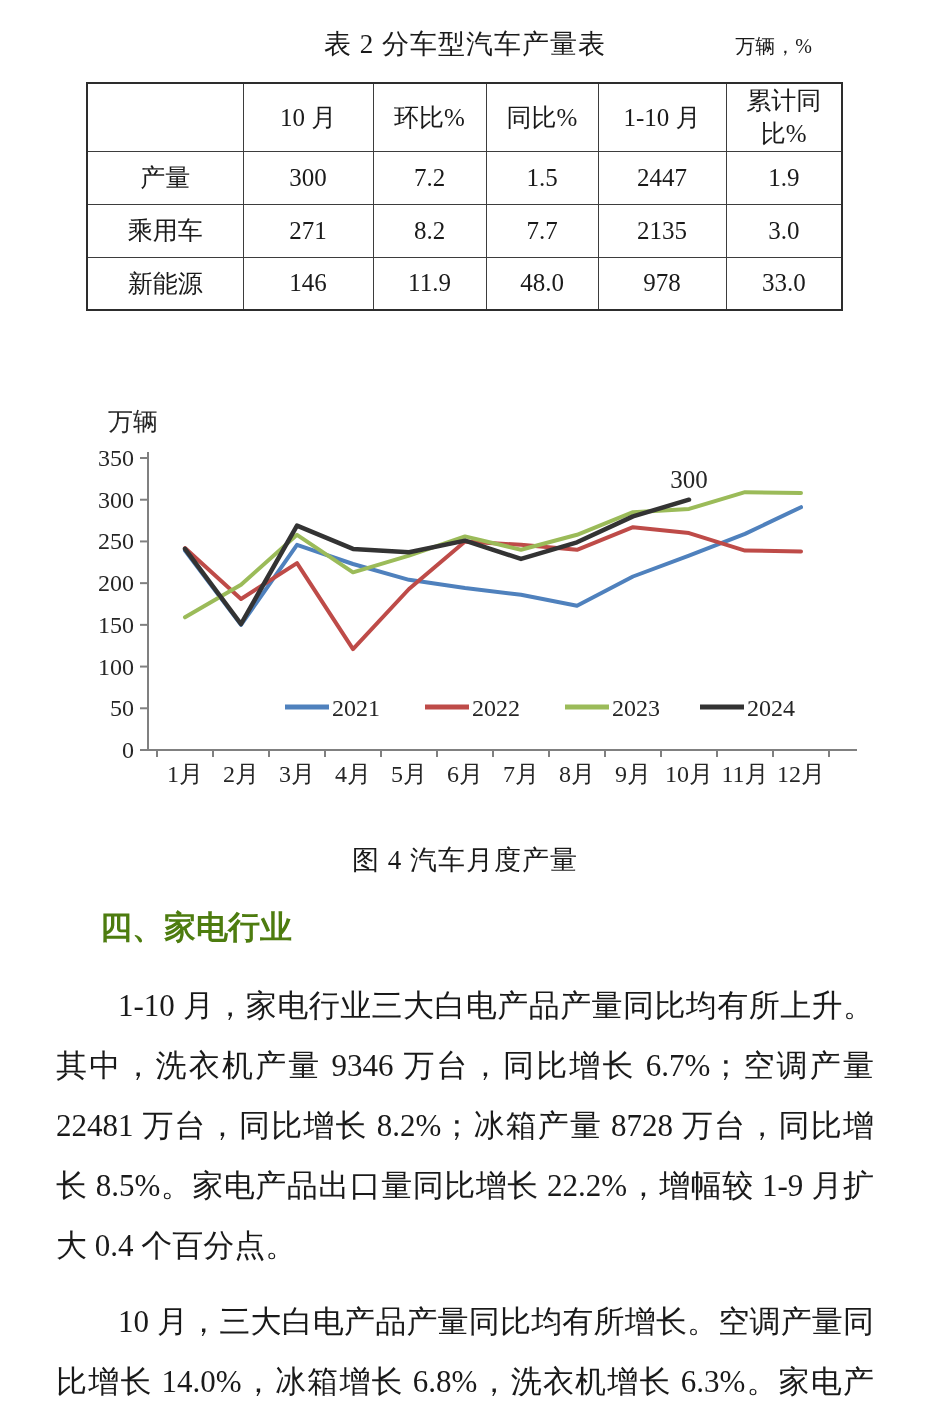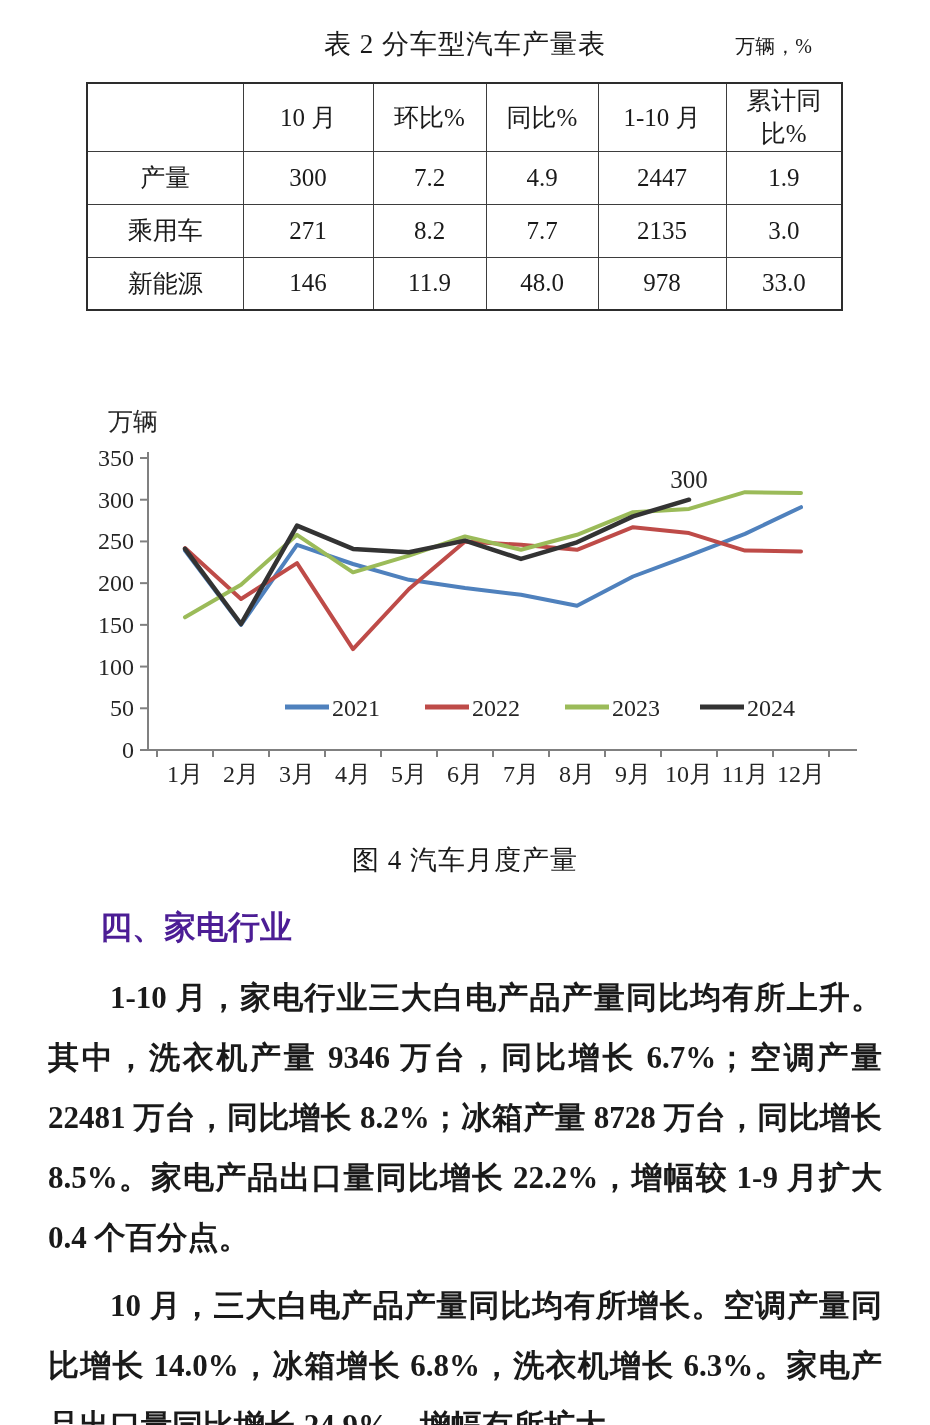--- a/index.html
+++ b/index.html
@@ -46,28 +46,28 @@
   svg text { font-family:"Liberation Serif", serif; fill:#262626; }
 
   
   .figure-caption {
     position:absolute; top:842px; left:0; width:930px;
     text-align:center; font-size:27px; letter-spacing:1px;
   }
   .section-heading {
     position:absolute; top:906px; left:100px; margin:0;
     font-family:"Liberation Sans", sans-serif;
-    font-weight:700; font-size:32px; color:#4c1d95;
+    font-weight:700; font-size:32px; color:#4d7c0f;
   }
   .body-text {
     position:absolute; top:960px; left:40px; width:850px;
     font-size:31px; line-height:60px;
     text-align:justify;
   }
-  .body-text p { margin:8px; text-indent:62px;font-weight:bold; }
+  .body-text p { margin:16px; text-indent:62px; }
 </style>
 </head>
 <body>
 
 <div class="page">
 
   <div class="table-header-row">
     <span class="table-title">表 2 分车型汽车产量表</span>
     <span class="table-unit">万辆，%</span>
   </div>
@@ -89,21 +89,21 @@
           <th>同比%</th>
           <th>1-10 月</th>
           <th>累计同比%</th>
         </tr>
     </thead>
     <tbody id="table-body">
         <tr>
           <td>产量</td>
           <td>300</td>
           <td>7.2</td>
-          <td>4.9</td>
+          <td>1.5</td>
           <td>2447</td>
           <td>1.9</td>
         </tr>
         <tr>
           <td>乘用车</td>
           <td>271</td>
           <td>8.2</td>
           <td>7.7</td>
           <td>2135</td>
           <td>3.0</td>

